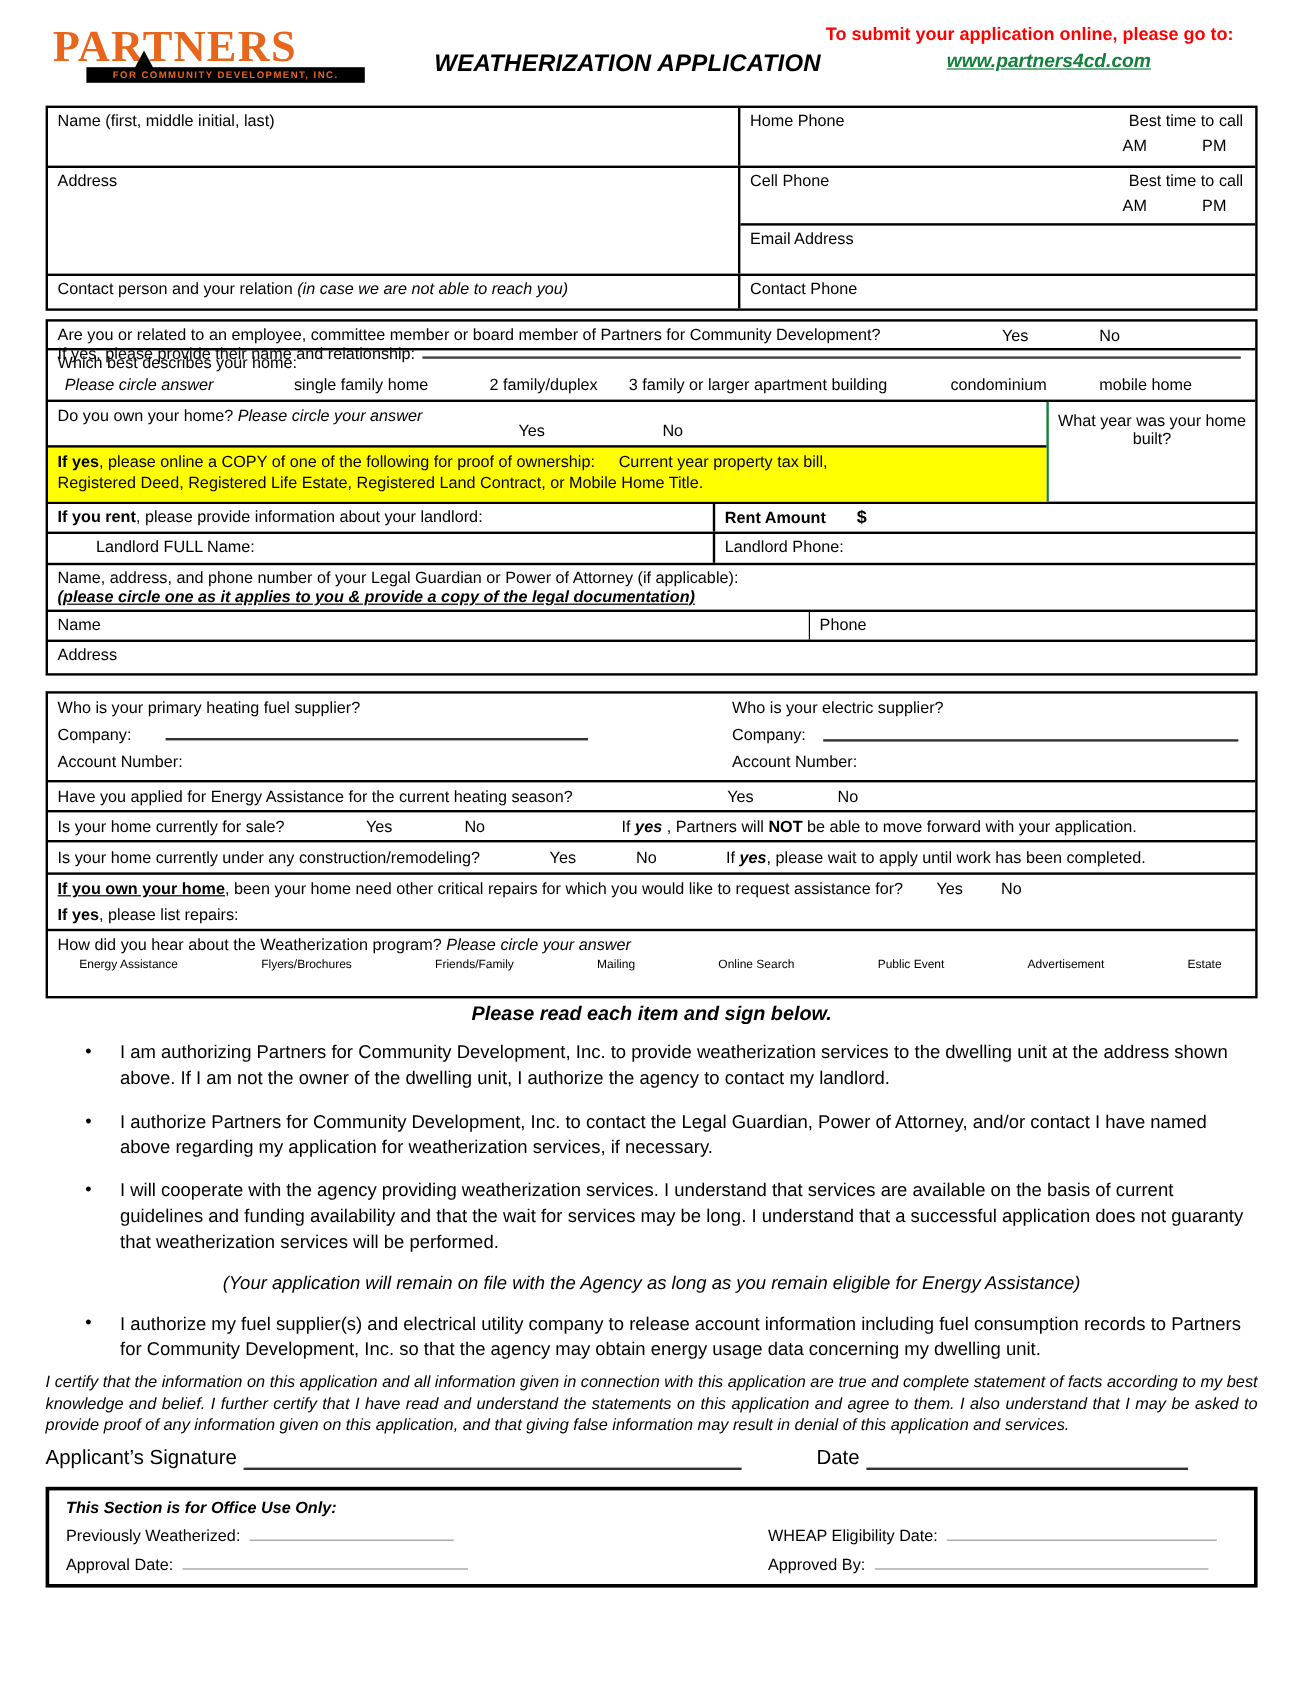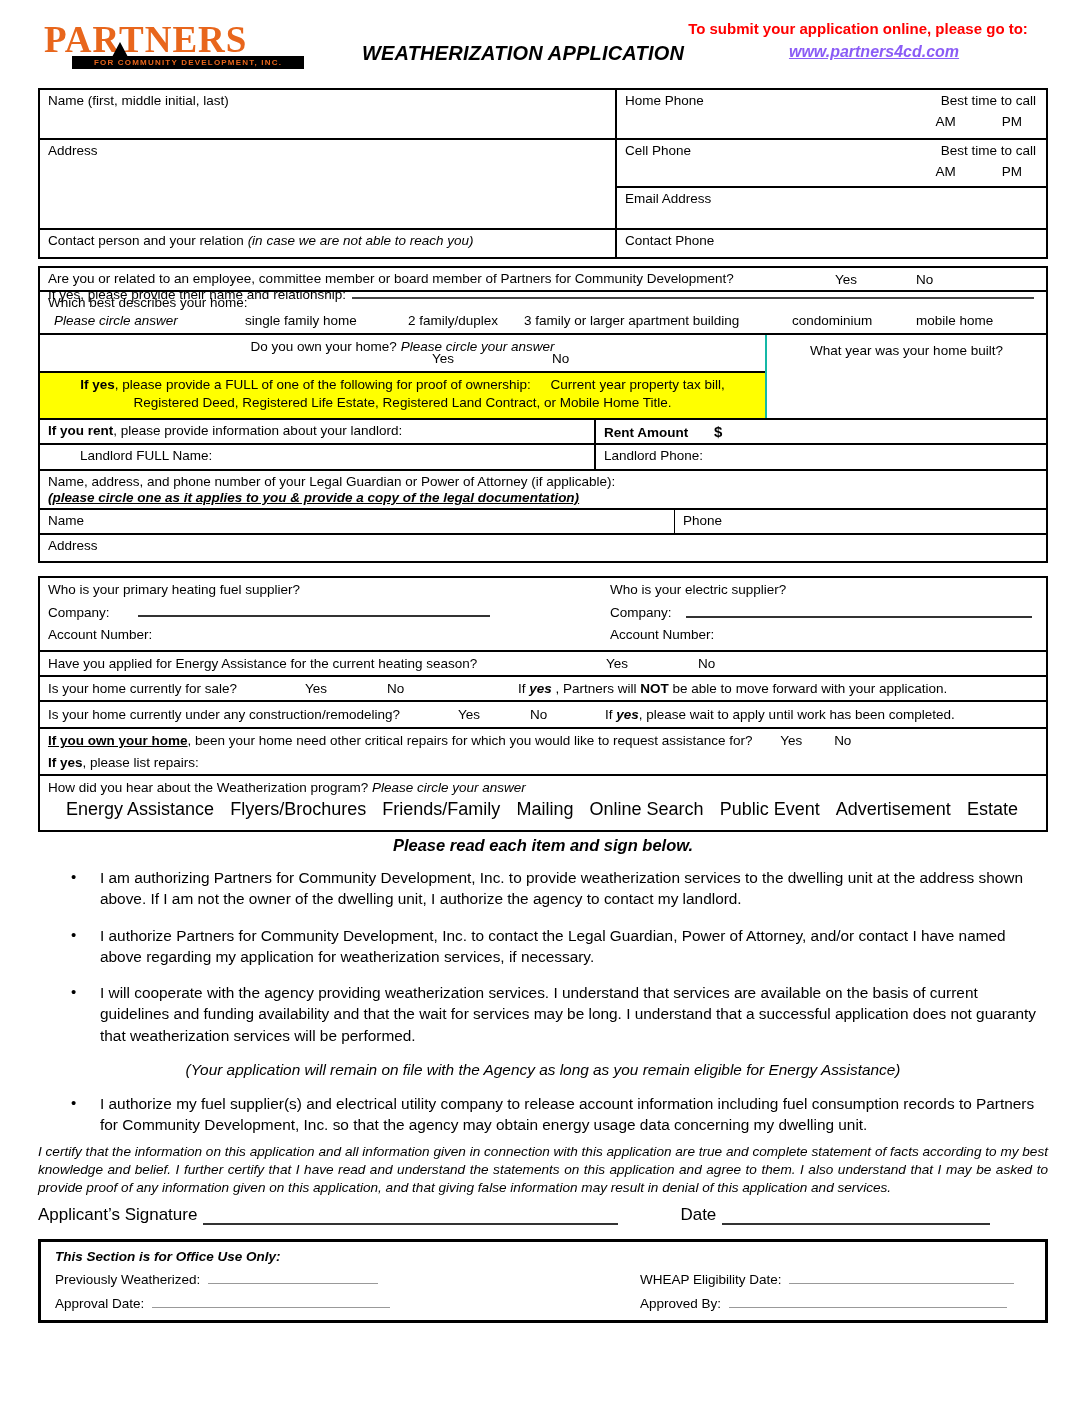--- a/index.html
+++ b/index.html
@@ -12,21 +12,21 @@
   .logo { position:absolute; left:6px; top:22px; width:260px; }
   .logo-word { font-family:"Liberation Serif", serif; font-weight:bold; color:#E8661C; font-size:37px; letter-spacing:1px; line-height:36px; }
   .logo-bar { position:relative; margin-left:28px; margin-top:-2px; background:#000; height:13px; display:flex; align-items:center; justify-content:center; }
   .logo-bar span { color:#E8661C; font-size:8px; font-weight:bold; letter-spacing:1.2px; }
   .logo-tri { position:absolute; left:40px; top:-14px; width:0; height:0;
               border-left:8px solid transparent; border-right:8px solid transparent; border-bottom:15px solid #000; }
   .doc-title { position:absolute; left:285px; top:42px; width:400px; text-align:center;
                font-size:20px; font-weight:bold; font-style:italic; letter-spacing:0.2px; }
   .online { position:absolute; right:0; top:20px; width:380px; text-align:center; color:#FF0000; font-weight:bold; }
   .online .note { font-size:15px; }
-  .online .url  { display:inline-block; margin-top:6px; font-size:16px; font-style:italic; text-decoration:underline; color:#8b5cf6;margin-left:32px; }
+  .online .url  { display:inline-block; margin-top:6px; font-size:16px; font-style:italic; text-decoration:underline; color:#15803d;margin-left:32px; }
 
   
   .tbl { border:2px solid #000; width:100%; font-size:13.5px; }
   .row { display:flex; border-bottom:2px solid #000; position:relative; }
   .row:last-child { border-bottom:none; }
   .cell { padding:3px 8px; position:relative; }
   .vdiv { border-left:2px solid #000; }
   .it { font-style:italic; }
   .bd { font-weight:bold; }
   .bdu { font-weight:bold; text-decoration:underline; }
@@ -38,32 +38,32 @@
   .t1-right { flex:1; border-left:2px solid #000; }
   .split { display:flex; justify-content:space-between; padding:3px 10px 0 8px; }
   .ampm { display:flex; justify-content:flex-end; gap:46px; padding:6px 24px 0 0; }
   .rcol { flex:1; border-left:2px solid #000; display:flex; flex-direction:column; }
   .subrow { position:relative; }
   .subrow.first { border-bottom:2px solid #000; }
 
   
   .abs { position:absolute; }
   .yellow { background:#FFFF00; }
-  .cd-left { width:727px; border-right:2px solid #14b8a6;text-align:center; }
+  .cd-left { width:834px; border-right:2px solid #15803d; }
   .cd-right { flex:1; text-align:center; padding-top:8px; }
   .street-line { display:flex; align-items:flex-end; padding:0 8px; margin-top:14px; }
   .street-line .seg { border-bottom:2px solid #333; height:14px; }
 
   
   .u-col { padding:4px 8px; }
   .u-left { width:562px; }
   .u-right { flex:1; }
   .uline-l { display:inline-block; width:352px; border-bottom:2px solid #333; height:12px; margin-left:28px; }
   .uline-r { display:block; flex:1; border-bottom:2px solid #333; height:12px; margin:0 6px 2px 14px; }
-  .opt-line { display:flex; justify-content:space-between; padding:4px 28px 0 26px; font-size:18px; }
+  .opt-line { display:flex; justify-content:space-between; padding:4px 28px 0 26px; font-size:10px; }
 
   
   .read-heading { text-align:center; font-size:16.5px; font-weight:bold; font-style:italic; margin:4px 0 12px 0; }
   .bullet { position:relative; padding-left:62px; padding-right:4px; margin-bottom:15px; font-size:15.4px; line-height:1.38; }
   .bullet::before { content:"\2022"; position:absolute; left:33px; top:0; font-size:15px; }
   .file-note { text-align:center; font-style:italic; font-size:15.4px; margin:2px 0 14px 0; }
   .cert { font-style:italic; font-size:13.6px; line-height:1.32; text-align:justify; margin-top:4px; }
   .sig-row { display:flex; align-items:flex-end; margin-top:8px; font-size:17px; }
   .sig-line { border-bottom:2.5px solid #333; height:16px; }
   .sig-1 { width:415px; margin-left:6px; }
@@ -170,21 +170,21 @@
 
     <div class="row" style="height:85px;">
       <div class="cd-left" style="display:flex; flex-direction:column;">
         <div style="height:38px; border-bottom:2px solid #000; position:relative; padding:4px 8px 0 8px;">
           <span>Do you own your home?  </span><span class="it">Please circle your answer</span>
           <span class="abs" style="left:392px; top:16px;">Yes</span>
           <span class="abs" style="left:512px; top:16px;">No</span>
         </div>
         <div class="yellow" style="flex:1; padding:4px 8px;">
           <div>
-            <span class="bd">If yes</span><span>, please provide a FULL of one of the following for proof of ownership:</span>
+            <span class="bd">If yes</span><span>, please online a COPY of one of the following for proof of ownership:</span>
             <span style="margin-left:16px;">Current year property tax bill,</span>
           </div>
           <div style="margin-top:3px;">
             <span>Registered Deed, Registered Life Estate, Registered Land Contract, or Mobile Home Title.</span>
           </div>
         </div>
       </div>
       <div class="cd-right">
         <span>What year was your home built?</span>
       </div>

